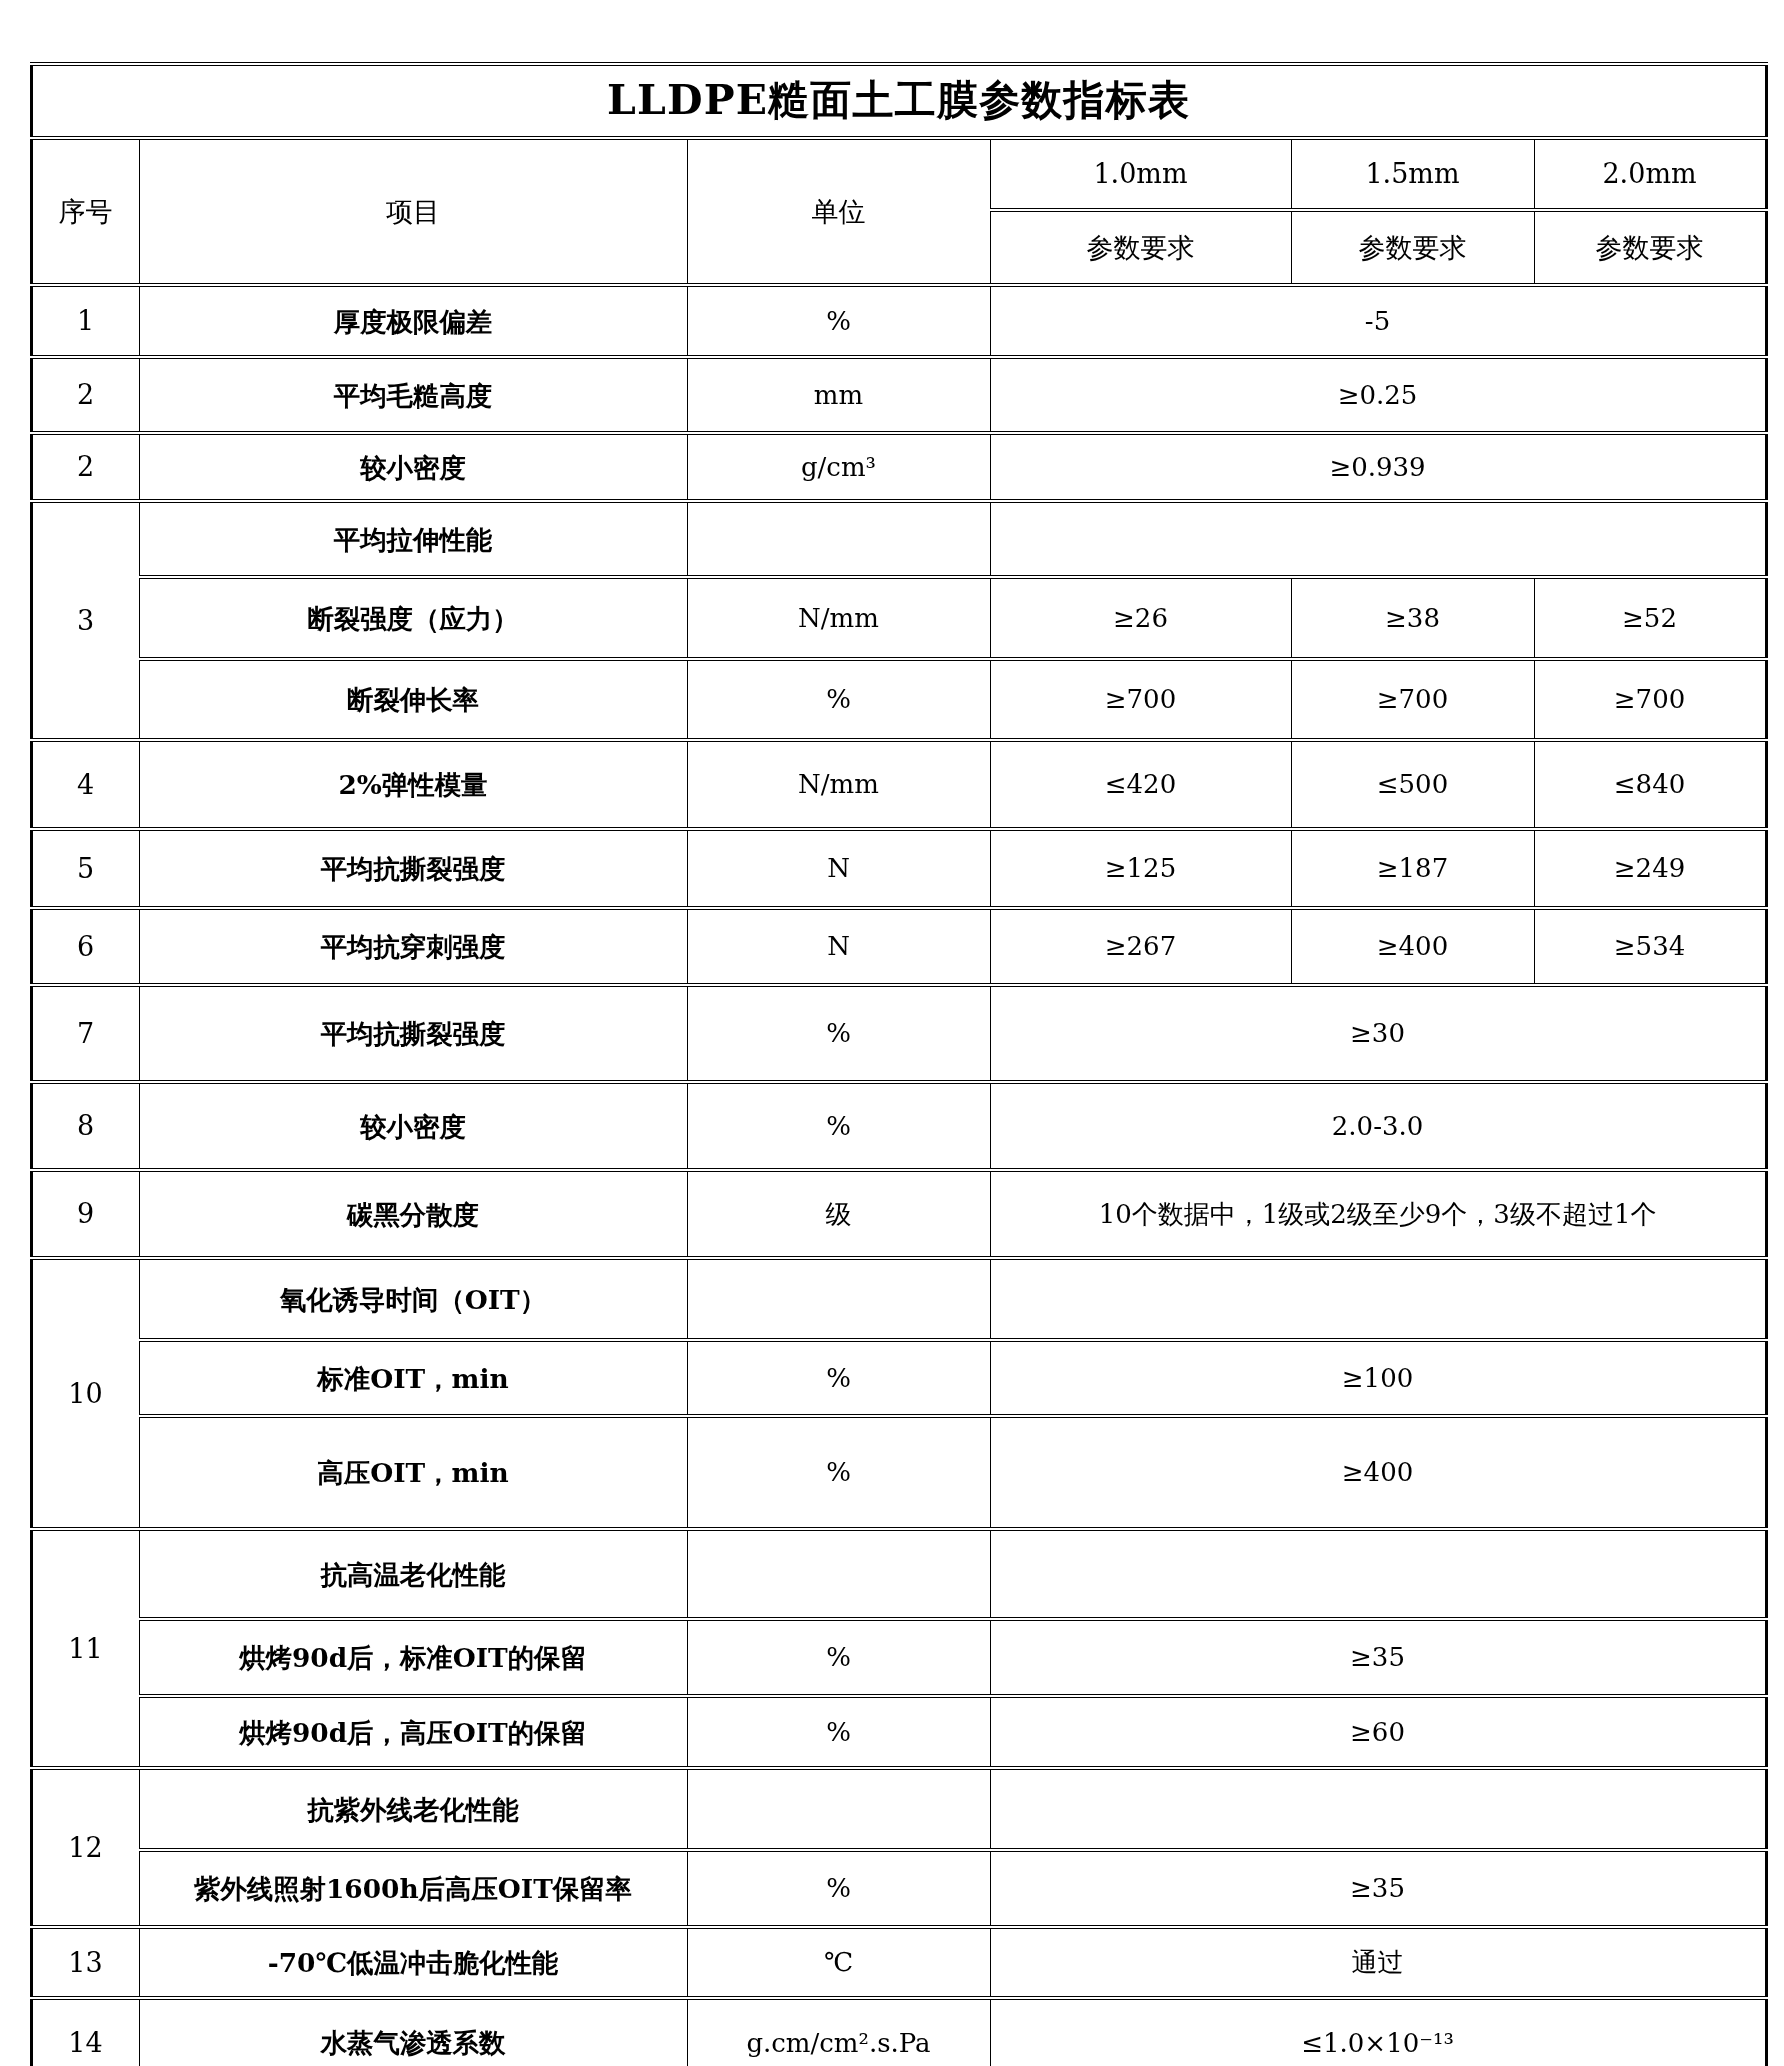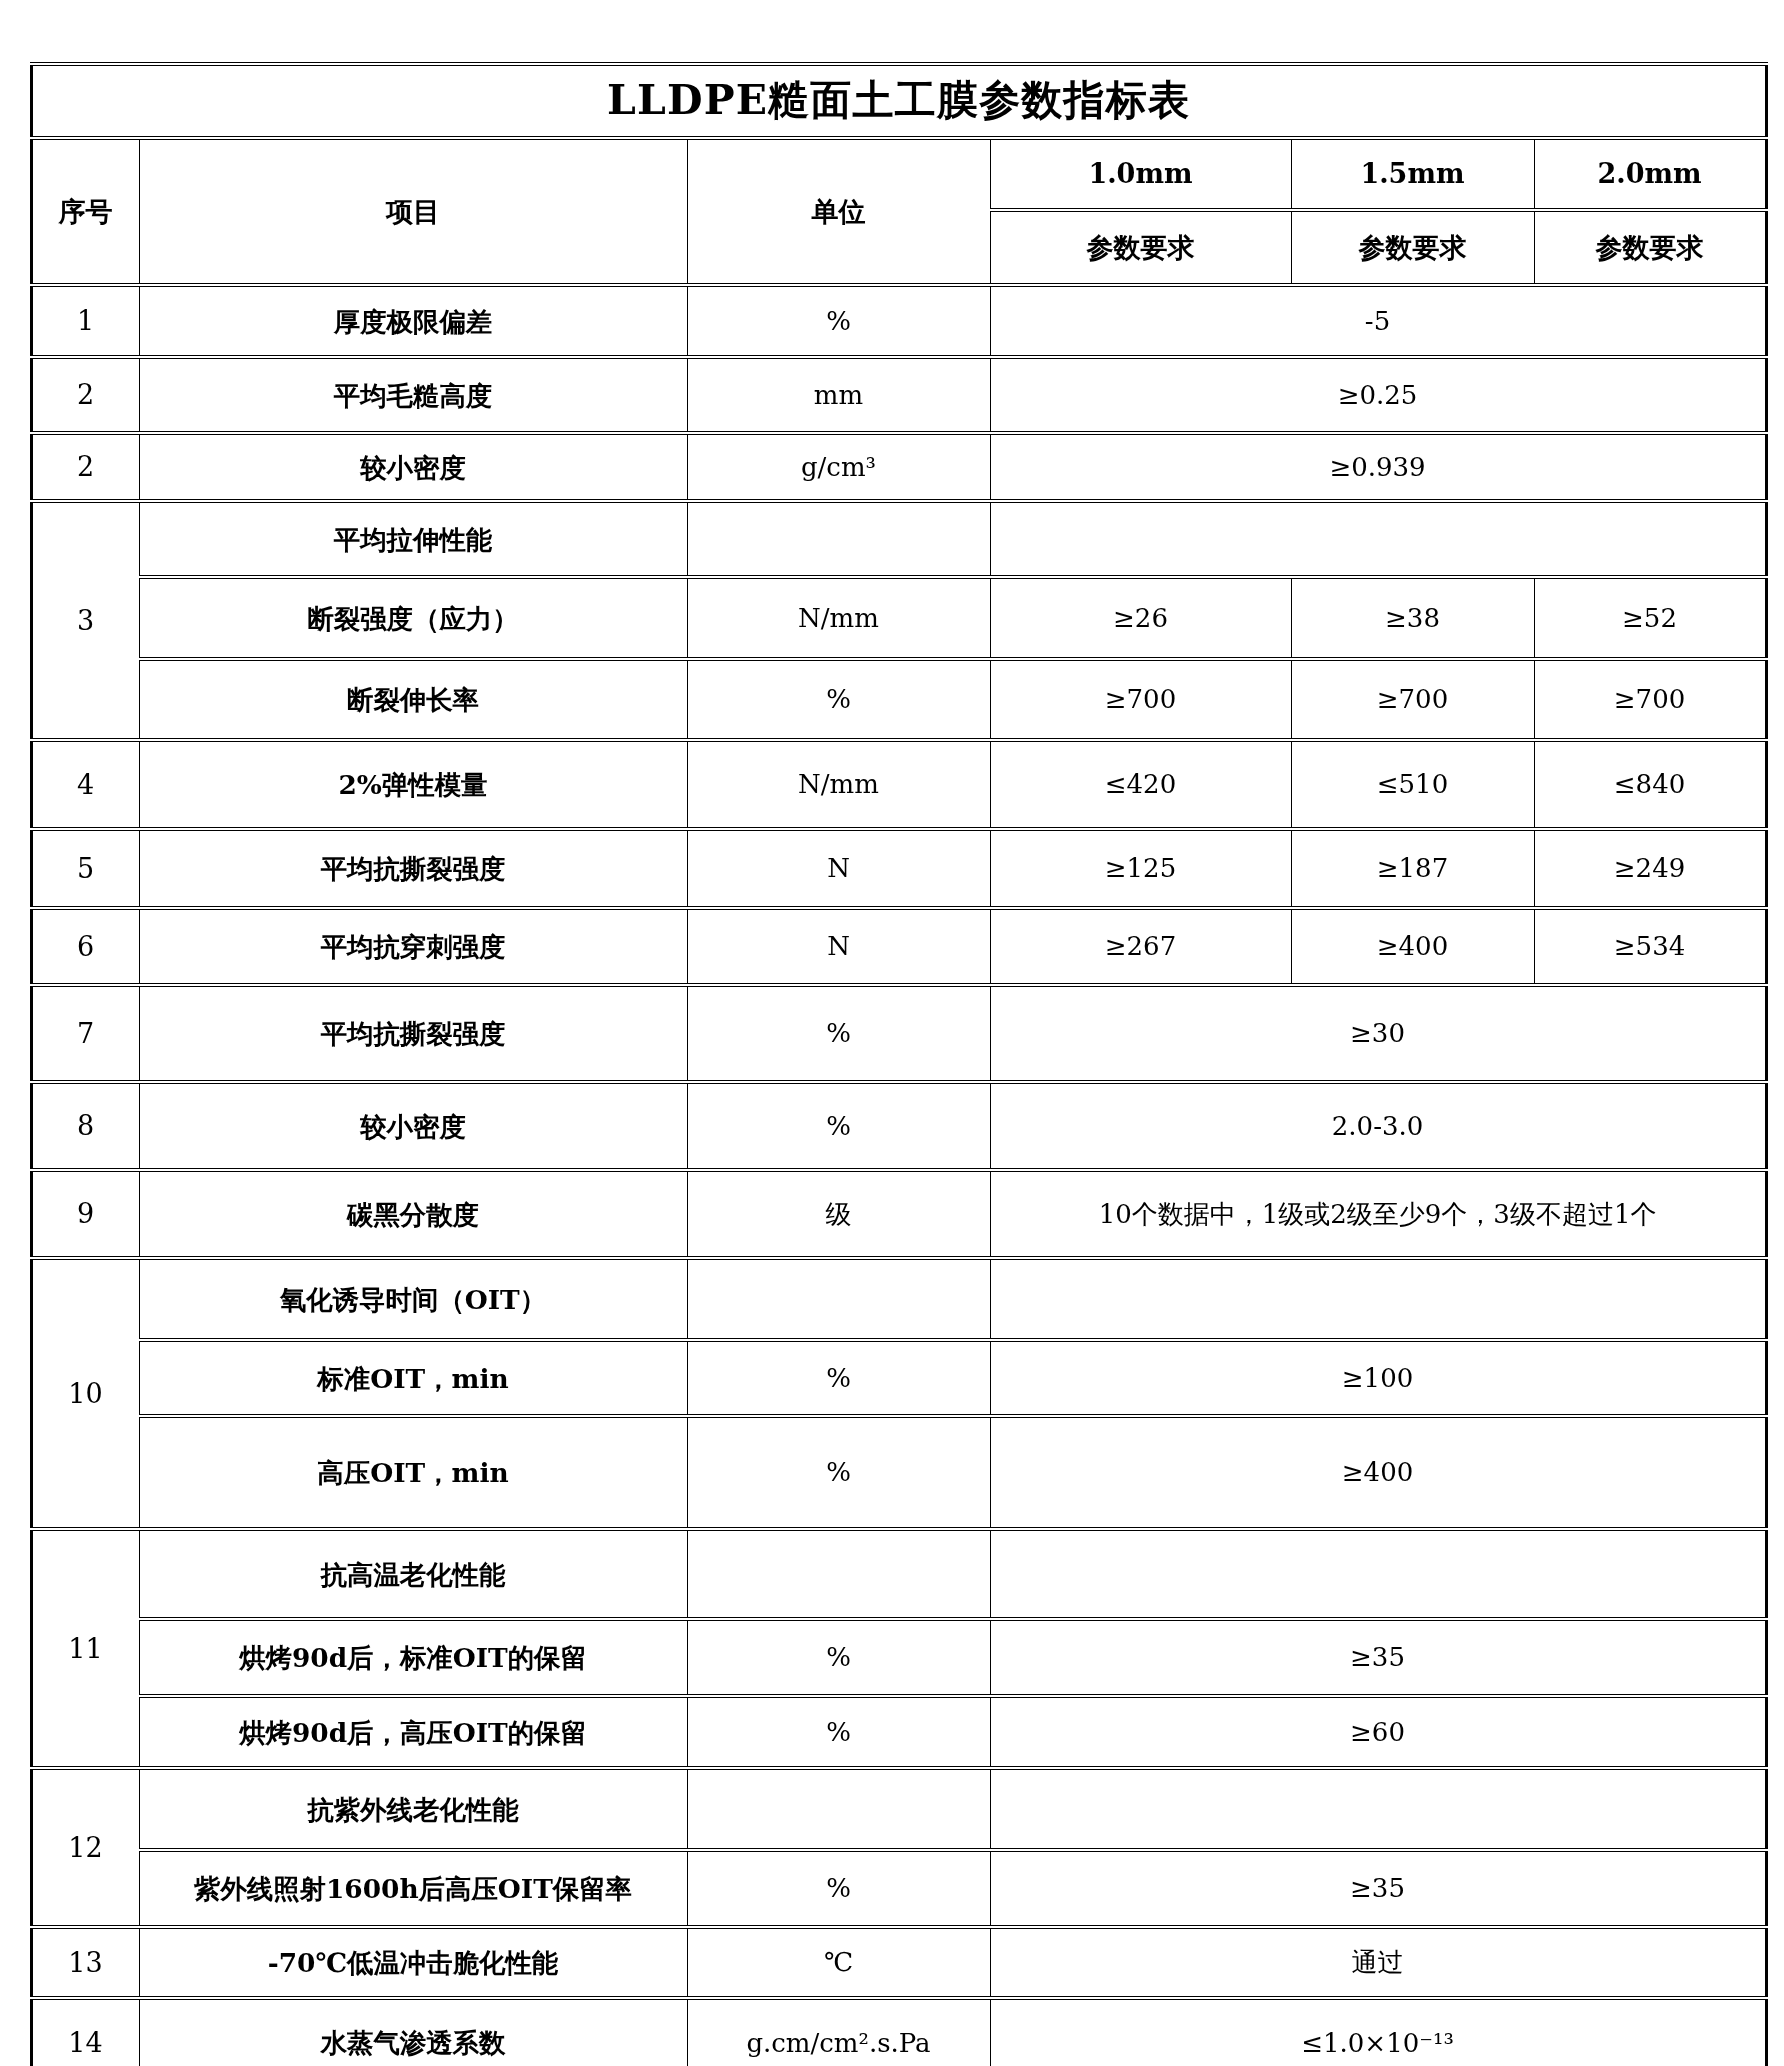--- a/index.html
+++ b/index.html
@@ -40,21 +40,21 @@
     padding: 0 3.7px;
     overflow: hidden;
     white-space: nowrap;
   }
   td.title-cell {
     font-size: 41px;
     font-weight: bold;
     letter-spacing: 1.2px;
   }
   td.hdr {
-    font-weight: bold;
+    font-weight: normal;
     font-size: 27px;
     margin-top: 13px;
   }
   td.item {
     font-weight: bold;
     font-size: 26.4px;
   }
   td.seq  { font-size: 27px; }
   td.unit { font-size: 26px; }
   td.val  { font-size: 26px; }
@@ -132,21 +132,21 @@
       <td class="val">≥700</td>
       <td class="val">≥700</td>
       <td class="val">≥700</td>
     </tr>
 
     <tr style="height:89px">
       <td class="seq">4</td>
       <td class="item">2%弹性模量</td>
       <td class="unit">N/mm</td>
       <td class="val">≤420</td>
-      <td class="val">≤510</td>
+      <td class="val">≤500</td>
       <td class="val">≤840</td>
     </tr>
 
     <tr style="height:79px">
       <td class="seq">5</td>
       <td class="item">平均抗撕裂强度</td>
       <td class="unit">N</td>
       <td class="val">≥125</td>
       <td class="val">≥187</td>
       <td class="val">≥249</td>

